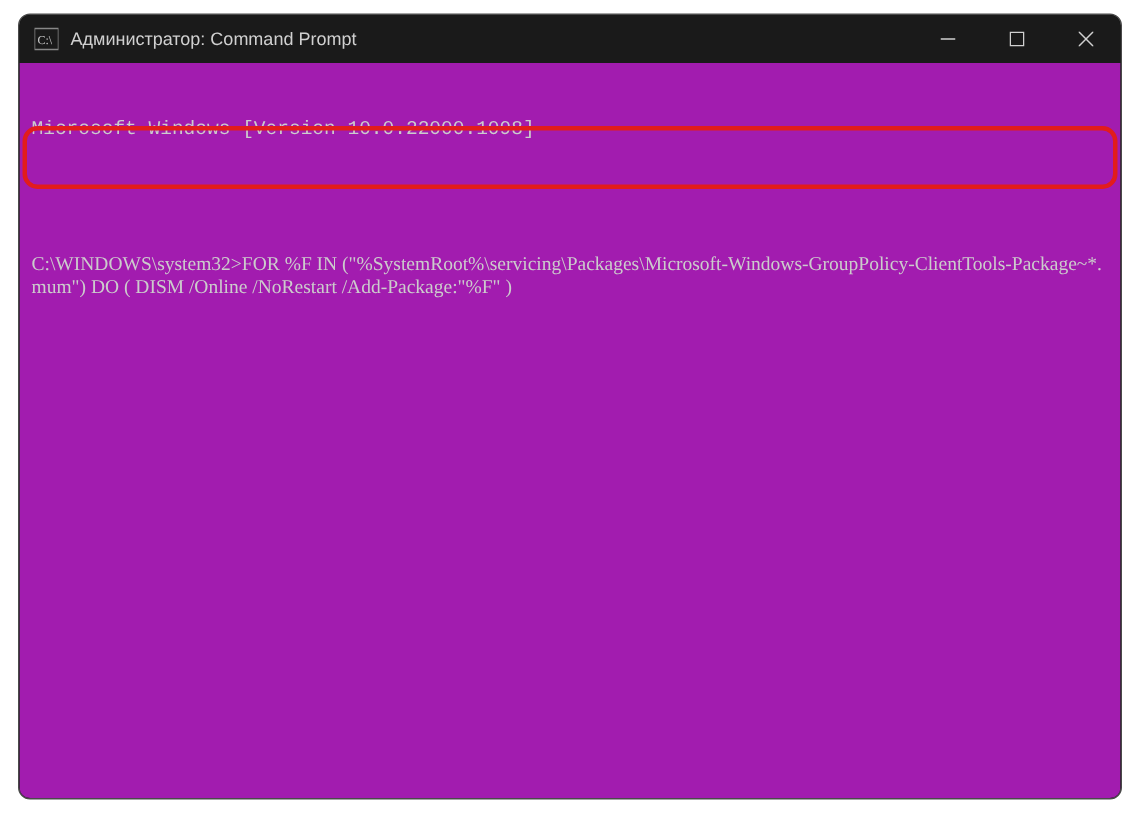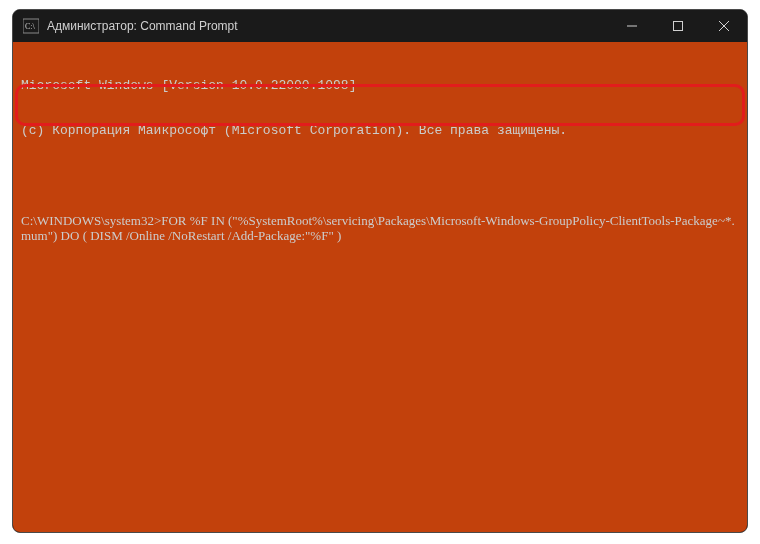--- a/index.html
+++ b/index.html
@@ -57,21 +57,21 @@
     width: 46px;
     height: 100%;
     display: flex;
     align-items: center;
     justify-content: center;
     color: #d0d0d0;
   }
   .win-btn svg { width: 10px; height: 10px; }
   .terminal {
     flex: 1;
-    background: #c2410c;
+    background: #a21caf;
     padding: 6px 8px 8px 8px;
     font-family: Consolas, "Courier New", monospace;
     font-size: 13px;
     line-height: 15px;
     color: #cccccc;
     white-space: pre-wrap;
     word-break: break-all;
     position: relative;
   }
   .term-line { display: block; }
@@ -121,19 +121,18 @@
         <svg viewBox="0 0 10 10">
           <line x1="0" y1="0" x2="10" y2="10" stroke="#d0d0d0" stroke-width="1"></line>
           <line x1="10" y1="0" x2="0" y2="10" stroke="#d0d0d0" stroke-width="1"></line>
         </svg>
       </div>
     </div>
   </div>
 
   <div class="terminal">
     <span class="term-line">Microsoft Windows [Version 10.0.22000.1098]</span>
-    <span class="term-line">(c) Корпорация Майкрософт (Microsoft Corporation). Все права защищены.</span>
     <div class="spacer"></div>
     <div class="cmd-block"><span>C:\WINDOWS\system32&gt;</span><span>FOR %F IN ("%SystemRoot%\servicing\Packages\Microsoft-Windows-GroupPolicy-ClientTools-Package~*.mum") DO ( DISM /Online /NoRestart /Add-Package:"%F" )</span></div>
     <div class="highlight-box"></div>
   </div>
 
 </div>
 
 </body></html>

